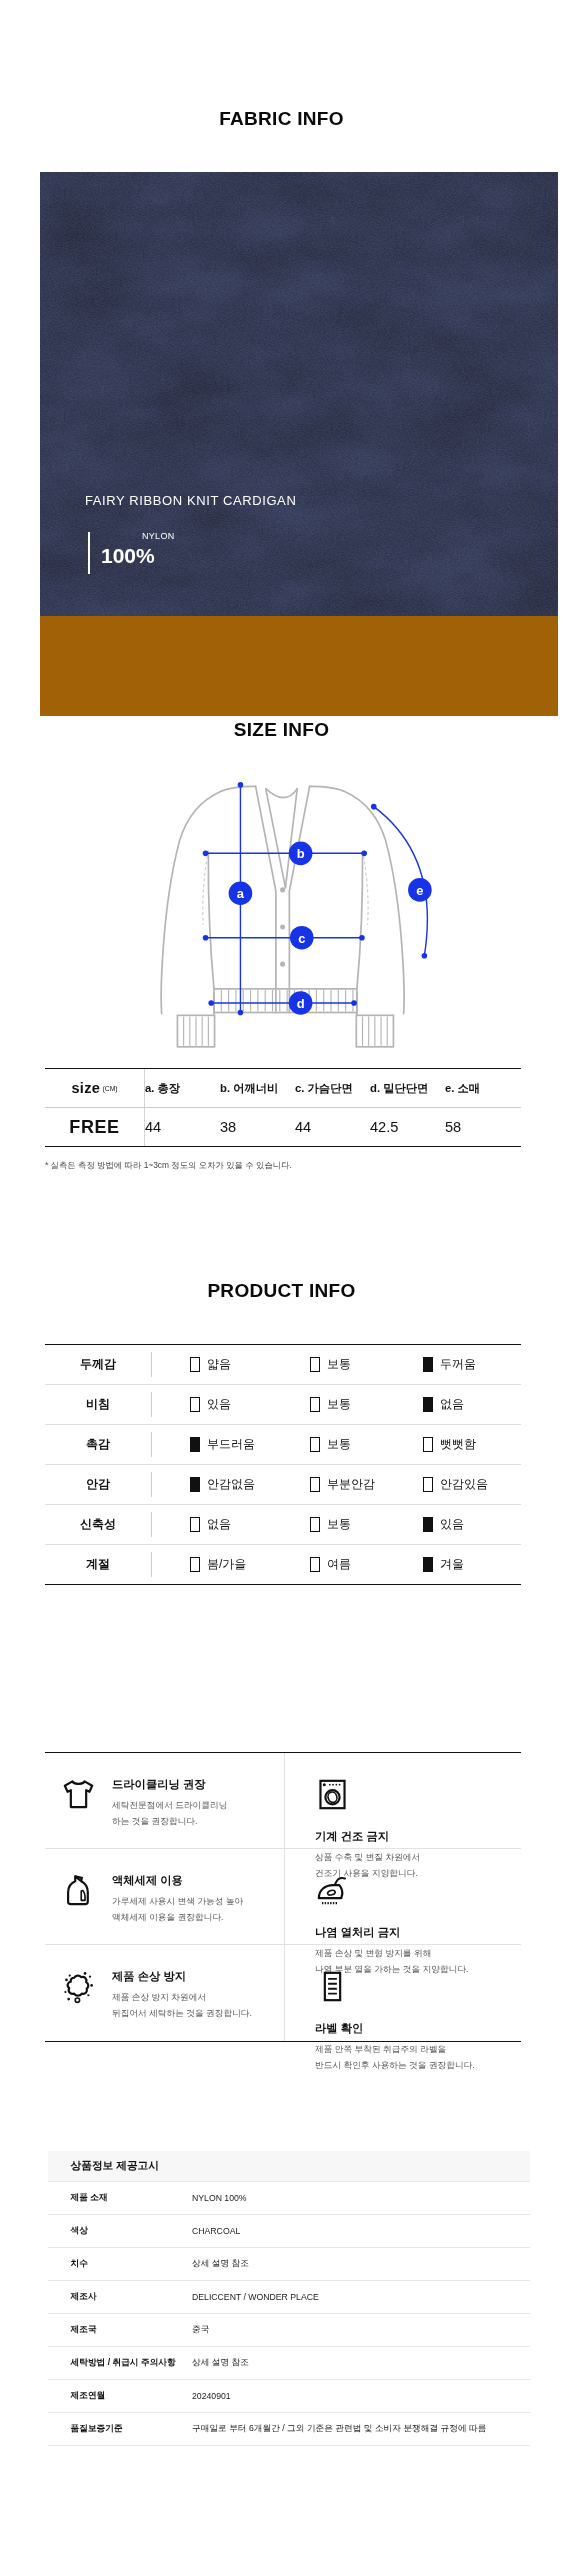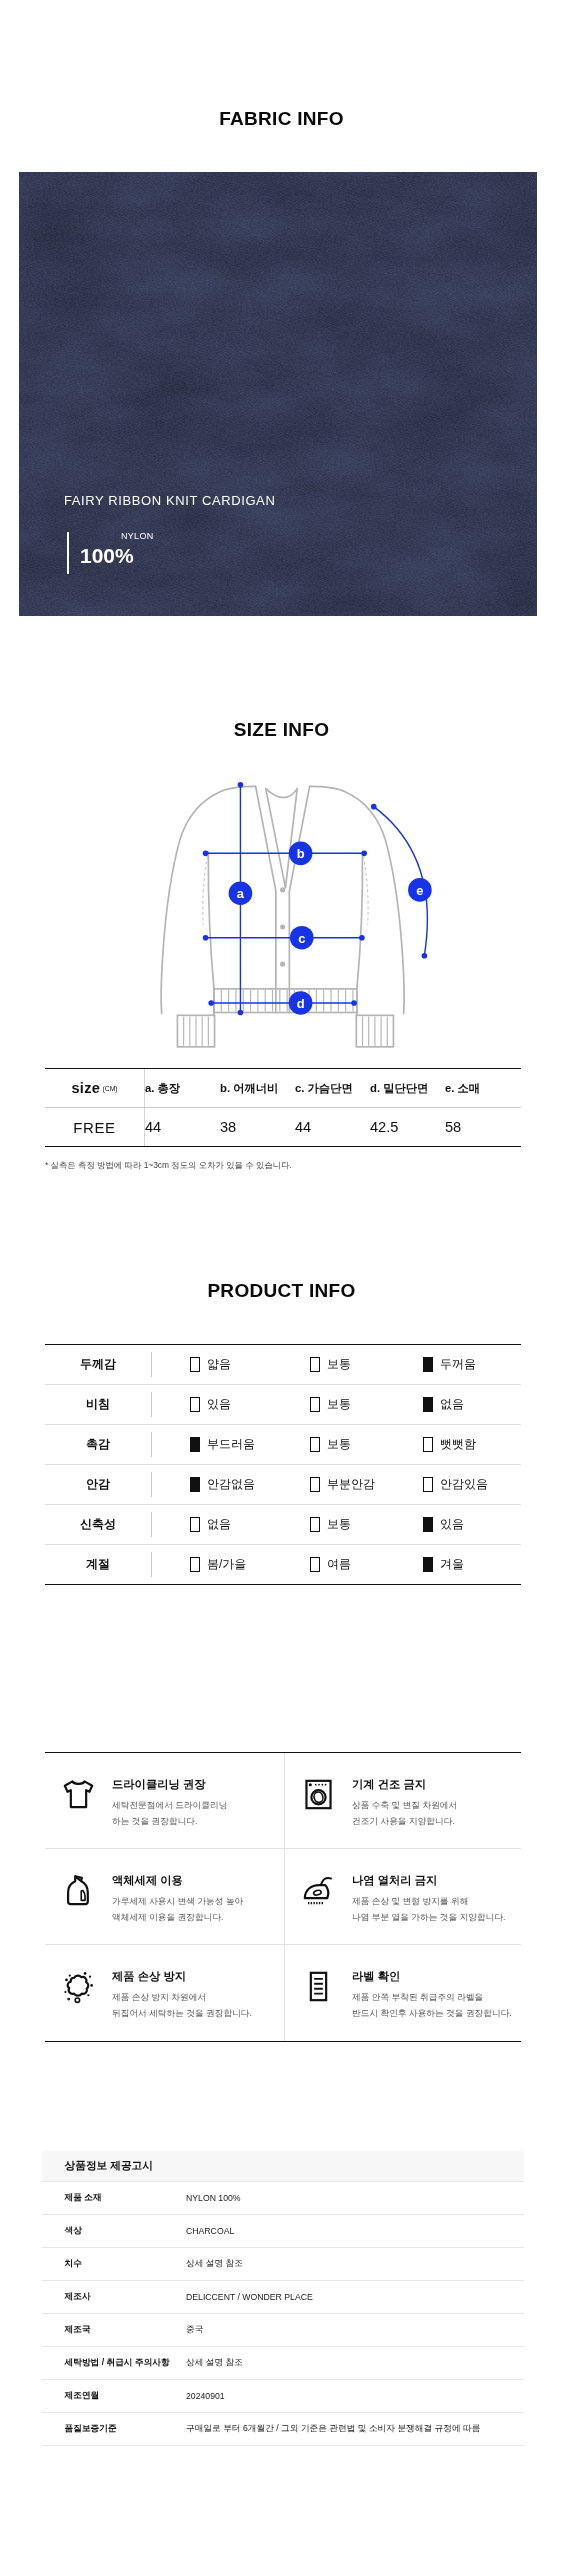--- a/index.html
+++ b/index.html
@@ -2,63 +2,63 @@
 <html style="font-size:9px"><head>
 <meta charset="utf-8">
 <style>
   html,body{margin:0;padding:0;background:#ffffff;}
   body{font-family:"Liberation Sans","DejaVu Sans",sans-serif;color:#111;}
   #page{position:relative;width:563px;height:2576px;background:#fff;overflow:hidden;}
   .abs{position:absolute;}
   .sec-title{left:0;width:563px;text-align:center;font-size:19px;font-weight:700;letter-spacing:0.3px;color:#0a0a0a;}
 
   
-  .fabric{left:19px;top:172px;width:518px;height:444px;background:#a16207;}
+  .fabric{left:40px;top:172px;width:518px;height:544px;background:#a16207;}
   .fabric svg.noise{position:absolute;left:0;top:0;}
   .fab-name{position:absolute;left:45px;top:321px;color:#fff;font-size:13px;font-weight:400;letter-spacing:0.6px;}
   .fab-line{position:absolute;left:48px;top:360px;width:1.7px;height:42px;background:#fff;}
   .fab-mat{position:absolute;left:61px;top:359px;color:#fff;font-size:9px;letter-spacing:0.3px;margin-left:41px;}
   .fab-pct{position:absolute;left:61px;top:372px;color:#fff;font-size:21px;font-weight:700;}
 
   
   .size-table{left:45px;top:1068px;width:476px;border-top:1.7px solid #111;border-bottom:1.7px solid #111;}
   .st-row{display:flex;height:38px;align-items:center;}
   .st-row.head{border-bottom:0.6px solid #c9c9c9;}
   .st-c0{width:99px;text-align:center;border-right:0.6px solid #d4d4d4;align-self:stretch;display:flex;align-items:center;justify-content:center;}
   .st-c{width:75px;text-align:left;}
   .st-size{font-size:14.6px;font-weight:700;letter-spacing:0.3px;}
   .st-unit{font-size:6.8px;font-weight:400;margin-left:2.3px;}
   .st-head{font-size:11.3px;font-weight:700;}
-  .st-free{font-size:15px;font-weight:400;letter-spacing:0.6px;}
+  .st-free{font-size:18px;font-weight:700;letter-spacing:0.6px;}
   .st-val{font-size:14.6px;font-weight:400;}
   .size-note{left:45px;top:1160px;font-size:8.4px;color:#444;}
 
   
   .ptable{left:45px;top:1344px;width:476px;border-top:1.7px solid #111;border-bottom:1.7px solid #111;}
   .prow{position:relative;height:39px;border-bottom:0.6px solid #ddd;display:flex;align-items:center;}
   .prow:last-child{border-bottom:none;}
   .plabel{width:106px;text-align:center;font-size:12px;font-weight:700;}
   .pdivider{position:absolute;left:106px;top:6.8px;bottom:6.8px;width:0.6px;background:#ccc;}
   .popt{position:absolute;display:flex;align-items:center;gap:7.3px;}
   .popt.o0{left:145px;} .popt.o1{left:265px;} .popt.o2{left:378px;}
   .cbx{width:9.6px;height:14.6px;border:1.4px solid #111;box-sizing:border-box;flex:0 0 auto;}
   .cbx.checked{background:#111;}
   .ptext{font-size:12px;color:#111;}
 
   
   .wgrid{left:45px;top:1752px;width:476px;border-top:1.7px solid #111;border-bottom:1.7px solid #111;display:grid;grid-template-columns:239px 237px;}
   .wcell{height:96px;box-sizing:border-box;padding:22.5px 5.6px 0 16px;display:flex;align-items:flex-start;gap:16px;}
-  .wcell.r{padding-left:16px;border-left:0.6px solid #e2e2e2;}
+  .wcell.r{padding-left:30px;border-left:0.6px solid #e2e2e2;flex-direction:column;}
   .wcell.bb{border-bottom:0.6px solid #e2e2e2;}
   .wicon{flex:0 0 auto;margin-top:1.1px;}
   .wtitle{font-size:11.3px;font-weight:700;margin:1.1px 0 5.6px 0;}
   .wdesc{font-size:8.7px;color:#555;line-height:1.85;}
 
   
-  .ntable{left:42px;top:2151px;width:482px;}
+  .ntable{left:48px;top:2151px;width:482px;}
   .nhead{height:31px;background:#f7f7f7;display:flex;align-items:center;font-size:10.7px;font-weight:700;padding-left:22.5px;box-sizing:border-box;border-bottom:0.6px solid #e7e7e7;}
   .nrow{height:32px;display:flex;align-items:center;border-bottom:0.6px solid #e7e7e7;font-size:8.7px;}
   .nlabel{width:144px;padding-left:22.5px;box-sizing:border-box;font-weight:700;color:#111;flex:0 0 auto;}
   .nvalue{color:#222;}
 </style>
 </head>
 <body>
 
 <div id="page">
 

